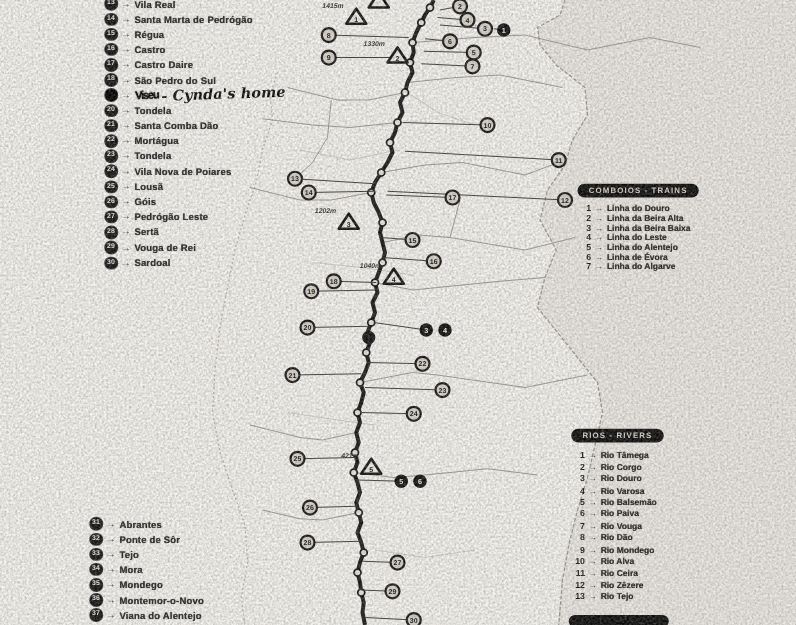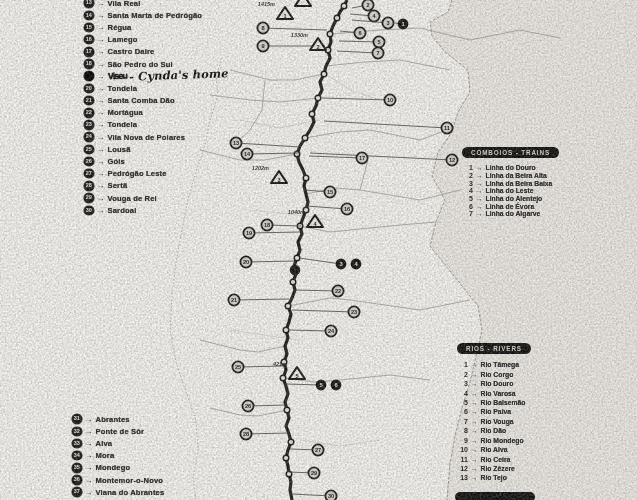--- a/index.html
+++ b/index.html
@@ -265,21 +265,21 @@
     <div class="row">
       <span class="bullet">15</span>
       <span class="arr">→</span>
       <span class="name">Régua</span>
 
     </div>
 
     <div class="row">
       <span class="bullet">16</span>
       <span class="arr">→</span>
-      <span class="name">Lamego</span>
+      <span class="name">Castro</span>
 
     </div>
 
     <div class="row">
       <span class="bullet">17</span>
       <span class="arr">→</span>
       <span class="name">Castro Daire</span>
 
     </div>
 
@@ -388,21 +388,21 @@
     <div class="row">
       <span class="bullet">32</span>
       <span class="arr">→</span>
       <span class="name">Ponte de Sôr</span>
 
     </div>
 
     <div class="row">
       <span class="bullet">33</span>
       <span class="arr">→</span>
-      <span class="name">Alva</span>
+      <span class="name">Tejo</span>
 
     </div>
 
     <div class="row">
       <span class="bullet">34</span>
       <span class="arr">→</span>
       <span class="name">Mora</span>
 
     </div>
 
@@ -416,21 +416,21 @@
     <div class="row">
       <span class="bullet">36</span>
       <span class="arr">→</span>
       <span class="name">Montemor-o-Novo</span>
 
     </div>
 
     <div class="row">
       <span class="bullet">37</span>
       <span class="arr">→</span>
-      <span class="name">Viana do Abrantes</span>
+      <span class="name">Viana do Alentejo</span>
 
     </div>
   </div>
 
 <div class="legend" id="legend-trains">
   <div class="legend-pill">COMBOIOS - TRAINS</div>
   <div class="items">
 
       <div class="lrow">
         <span class="lnum">1</span>

